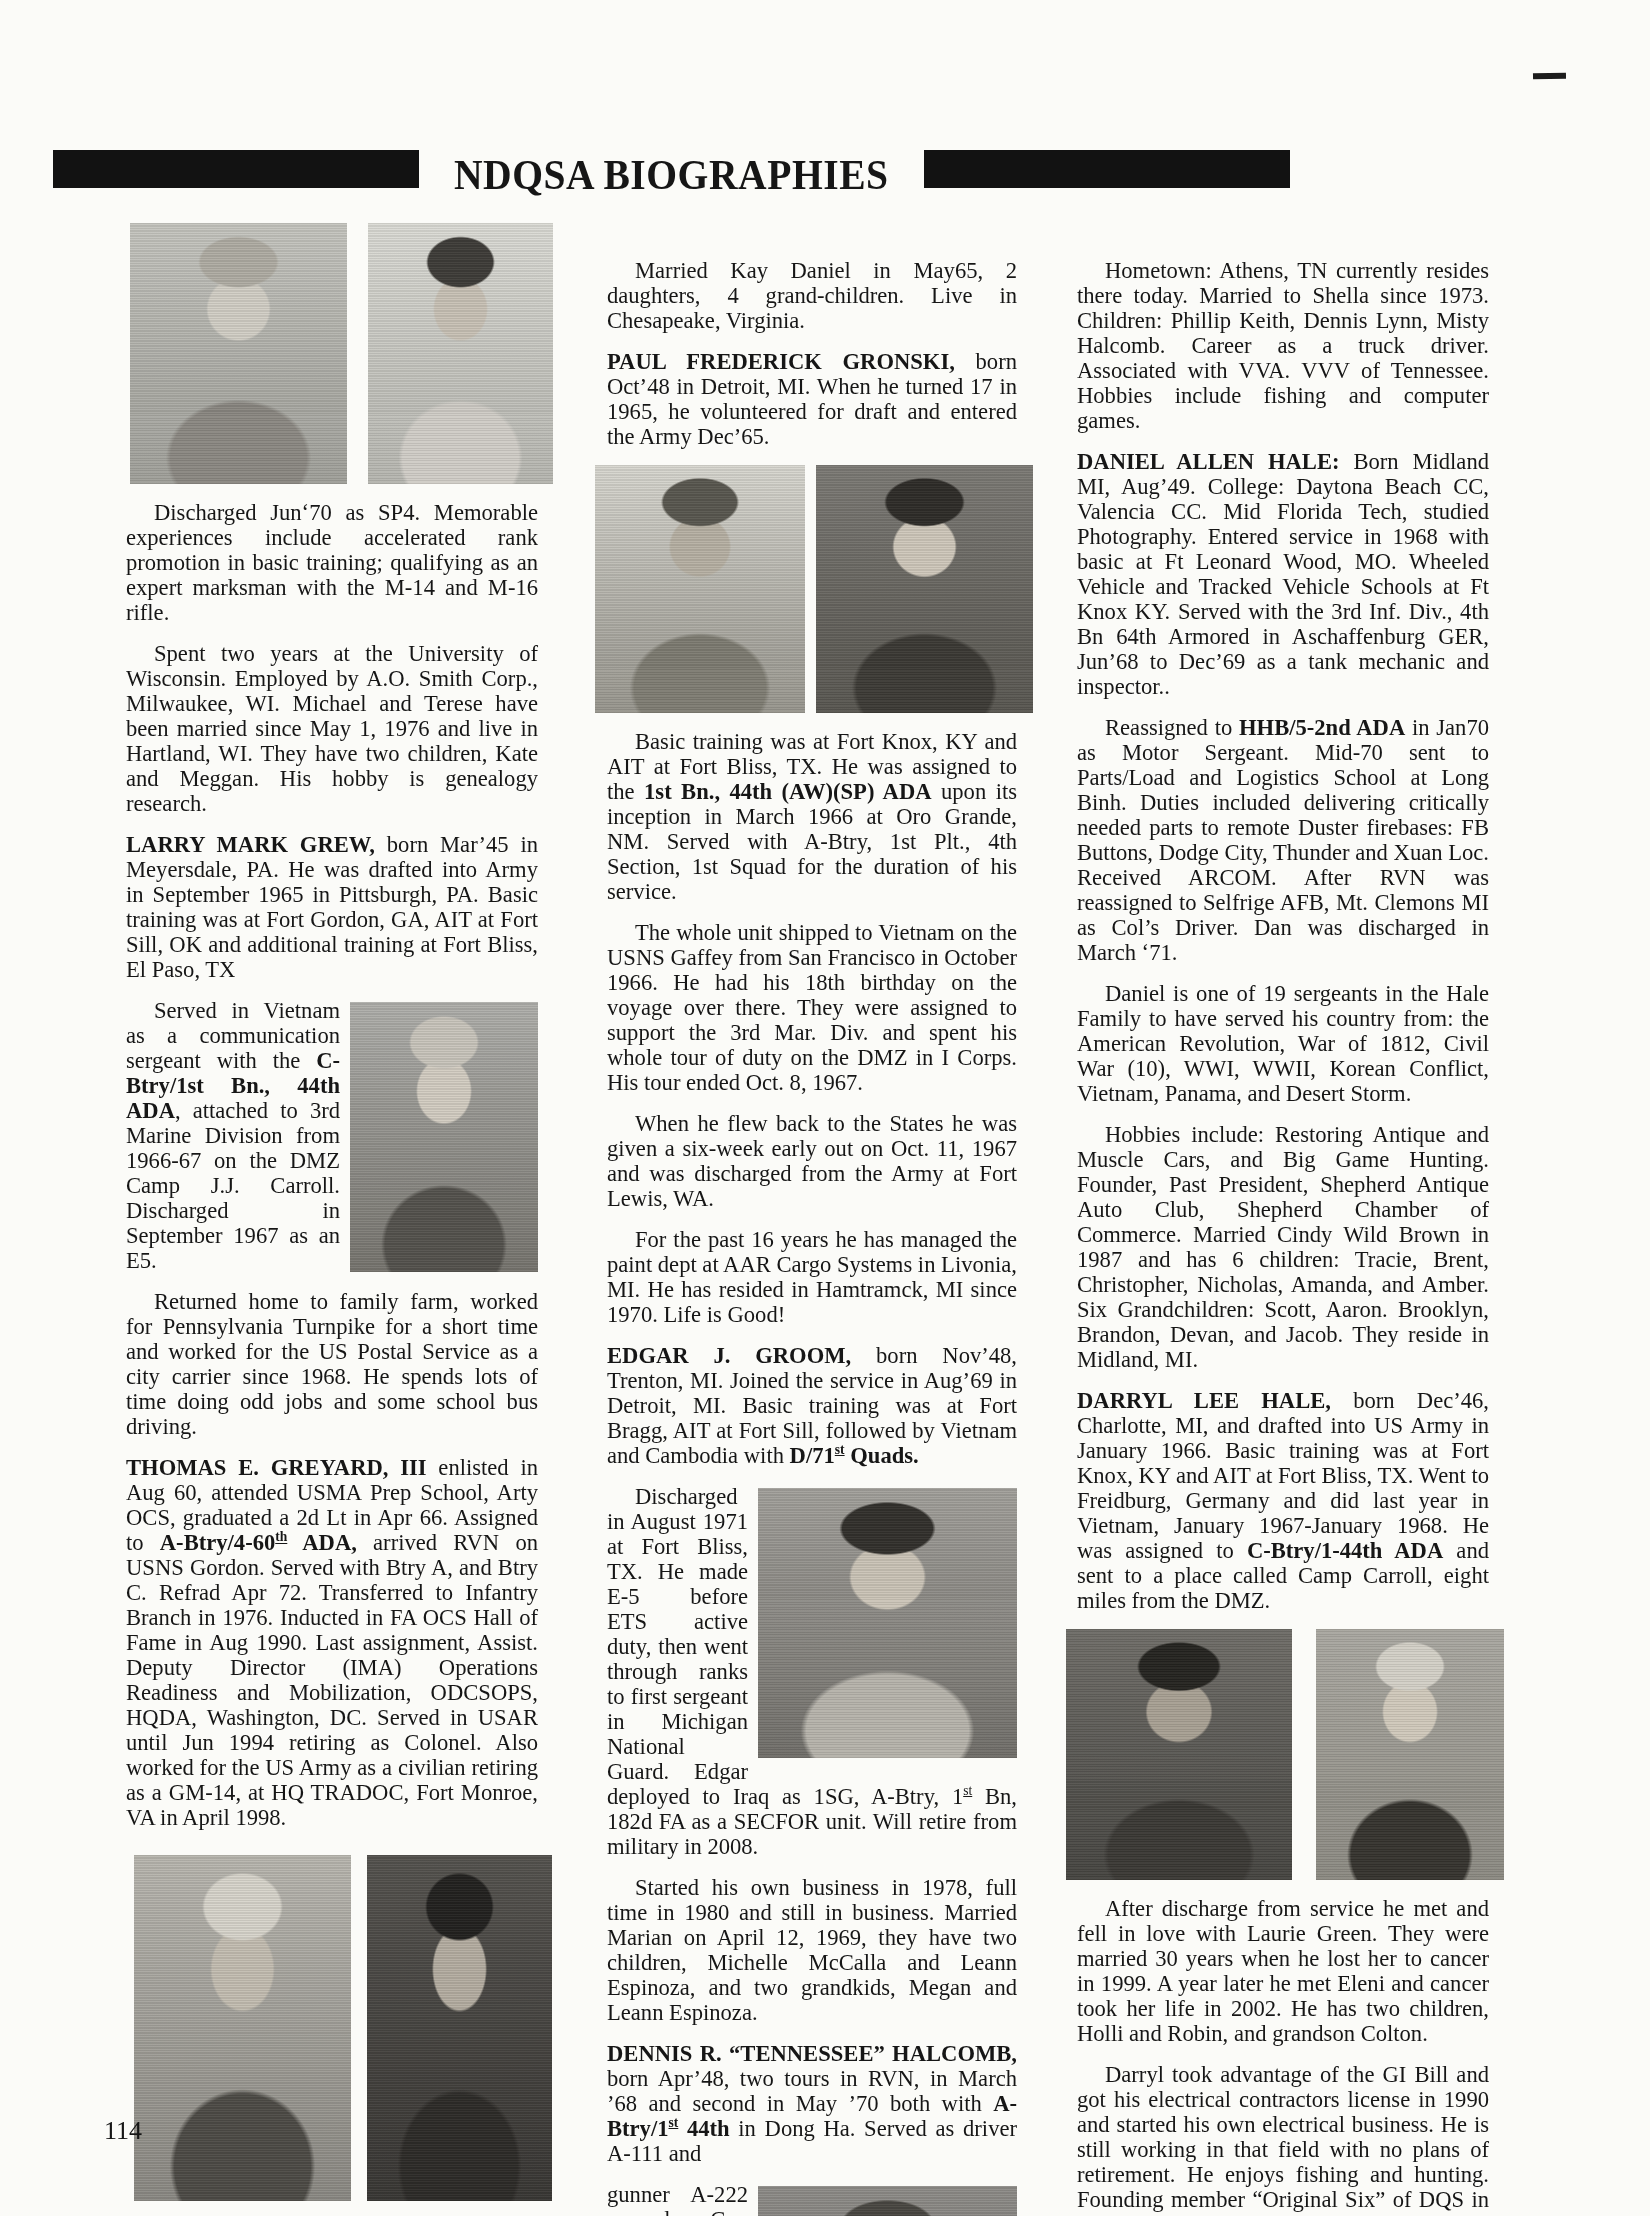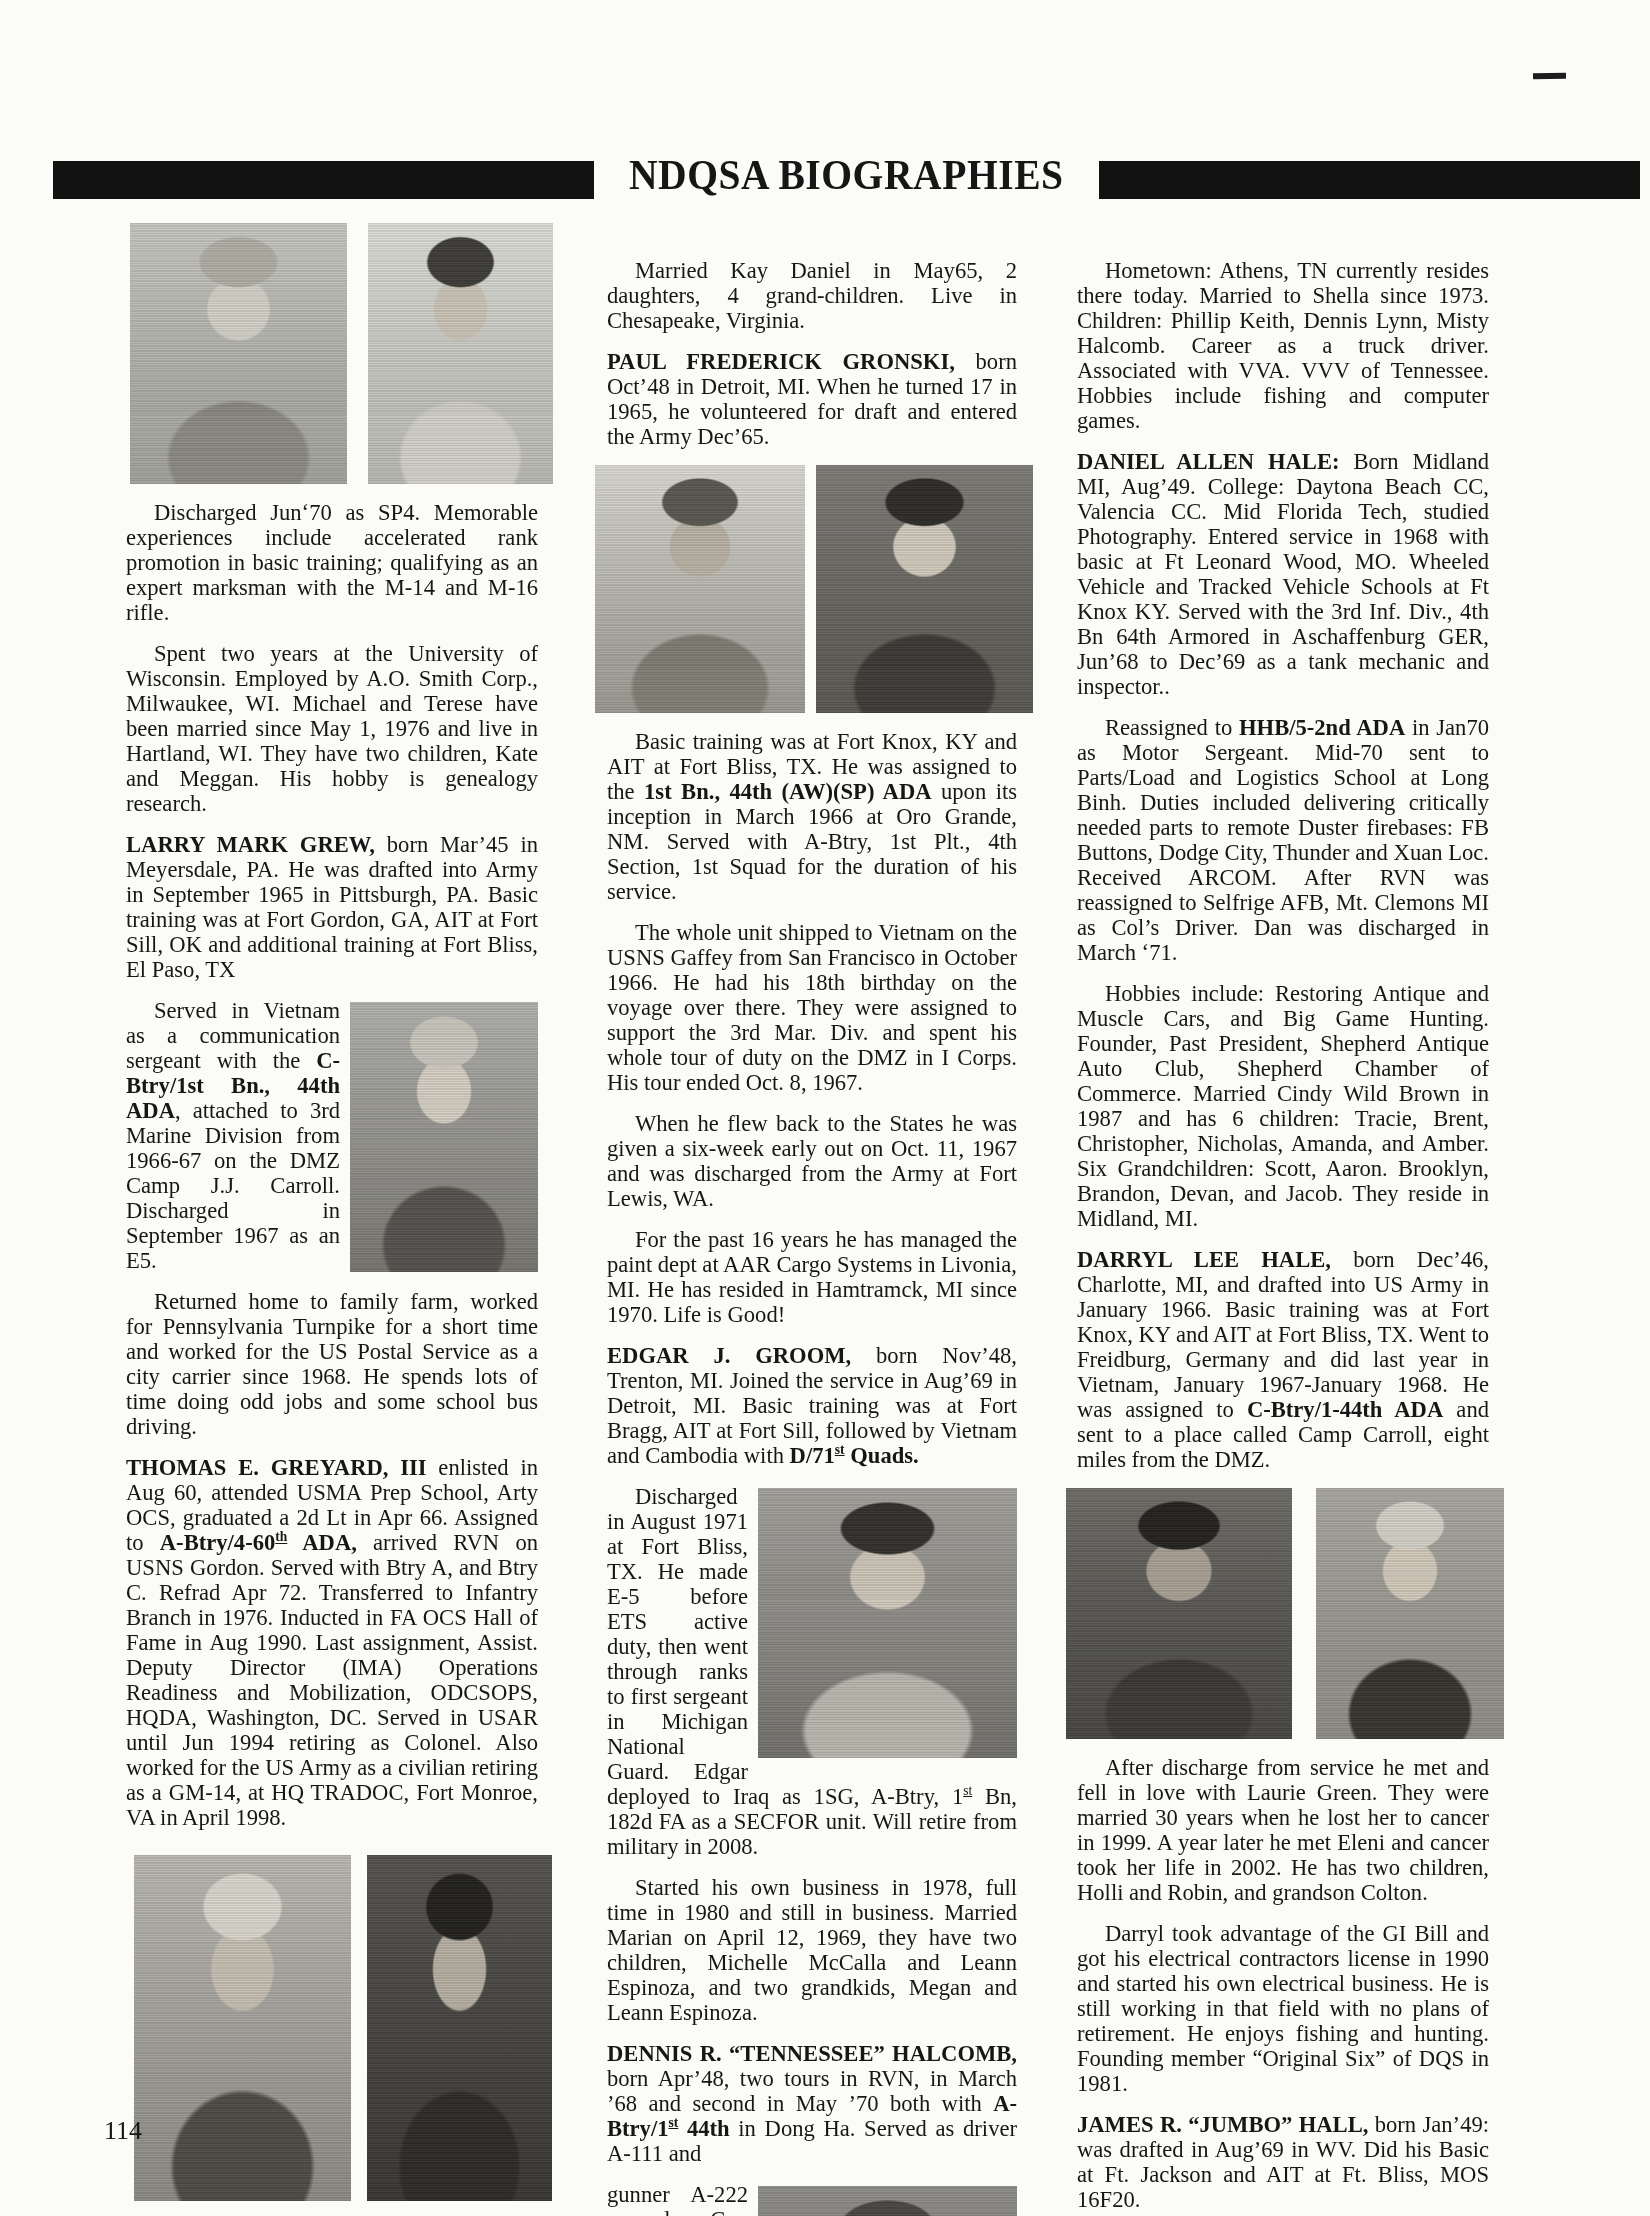--- a/index.html
+++ b/index.html
@@ -1,19 +1,19 @@
 <!DOCTYPE html>
 <html style="font-size:10px"><head>
 <meta charset="utf-8">
 <style>
   html,body{margin:0;padding:0;background:#e8e8e6;}
   .page{position:relative;width:1651px;height:2216px;background:#fbfbf8;overflow:hidden;
         font-family:"Liberation Serif","DejaVu Serif",serif;color:#161616;}
   
-  .hdr{position:absolute;top:150px;left:53px;width:1587px;display:flex;align-items:flex-end;}
+  .hdr{position:absolute;top:150px;left:53px;width:1237px;display:flex;align-items:flex-start;}
   .bar{height:38px;background:#121212;flex:1;}
   .bar.left{max-width:552px;}
   .hdr h1{margin:0 16.3px;font-size:43px;font-weight:700;letter-spacing:0.6px;white-space:nowrap;
           transform:scaleX(.92);transform-origin:center;}
   .dash{position:absolute;left:1533px;top:73px;width:33px;height:5.7px;background:#1c1c1c;transform:rotate(-1deg);}
   
   .col{position:absolute;top:219px;font-size:22.6px;line-height:25px;text-align:justify;}
   .c1{left:110px;width:444px;}
   .c2{left:591px;width:442px;padding-top:22.6px;}
   .c3{left:1061px;width:444px;padding-top:22.6px;}
@@ -95,20 +95,21 @@
     <p class="p ind"><span class="media-right ph ph-groom" title="Edgar Groom wearing black beret, uniform portrait"></span><span>Discharged in August 1971 at Fort Bliss, TX. He made E-5 before ETS active duty, then went through ranks to first sergeant in Michigan National Guard. Edgar deployed to Iraq as 1SG, A-Btry, 1</span><span class="sup">st</span><span> Bn, 182d FA as a SECFOR unit. Will retire from military in 2008.</span></p>
     <p class="p ind clr"><span>Started his own business in 1978, full time in 1980 and still in business. Married Marian on April 12, 1969, they have two children, Michelle McCalla and Leann Espinoza, and two grandkids, Megan and Leann Espinoza.</span></p>
     <p class="p entry"><span class="b">DENNIS R. “TENNESSEE” HALCOMB,</span><span> born Apr’48, two tours in RVN, in March ’68 and second in May ’70 both with </span><span class="b">A-Btry/1</span><span class="b sup">st</span><span class="b"> 44th</span><span> in Dong Ha. Served as driver A-111 and</span></p>
     <p class="p"><span class="media-right ph ph-hal" title="Dennis Halcomb, man with mustache, gray portrait"></span><span>gunner A-222 around Con Thien, Gio Linh, A-1, A-4, Charlie 2, Phu Bai and Khe Sanh under Operation Lam Son 719. Awarded: Bronze Star “V”, ACM. Looking for crewmen: Bobby McCoy (OH), Harper, “Tweety” Collins and</span></p>
   </section>
 
   <section class="col c3">
     <p class="p ind"><span>Hometown: Athens, TN currently resides there today. Married to Shella since 1973. Children: Phillip Keith, Dennis Lynn, Misty Halcomb. Career as a truck driver. Associated with VVA. VVV of Tennessee. Hobbies include fishing and computer games.</span></p>
     <p class="p entry"><span class="b">DANIEL ALLEN HALE:</span><span> Born Midland MI, Aug’49. College: Daytona Beach CC, Valencia CC. Mid Florida Tech, studied Photography. Entered service in 1968 with basic at Ft Leonard Wood, MO. Wheeled Vehicle and Tracked Vehicle Schools at Ft Knox KY. Served with the 3rd Inf. Div., 4th Bn 64th Armored in Aschaffenburg GER, Jun’68 to Dec’69 as a tank mechanic and inspector..</span></p>
     <p class="p ind"><span>Reassigned to </span><span class="b">HHB/5-2nd ADA</span><span> in Jan70 as Motor Sergeant. Mid-70 sent to Parts/Load and Logistics School at Long Binh. Duties included delivering critically needed parts to remote Duster firebases: FB Buttons, Dodge City, Thunder and Xuan Loc. Received ARCOM. After RVN was reassigned to Selfrige AFB, Mt. Clemons MI as Col’s Driver. Dan was discharged in March ‘71.</span></p>
+    <p class="p ind"><span>Daniel is one of 19 sergeants in the Hale Family to have served his country from: the American Revolution, War of 1812, Civil War (10), WWI, WWII, Korean Conflict, Vietnam, Panama, and Desert Storm.</span></p>
     <p class="p ind"><span>Hobbies include: Restoring Antique and Muscle Cars, and Big Game Hunting. Founder, Past President, Shepherd Antique Auto Club, Shepherd Chamber of Commerce. Married Cindy Wild Brown in 1987 and has 6 children: Tracie, Brent, Christopher, Nicholas, Amanda, and Amber. Six Grandchildren: Scott, Aaron. Brooklyn, Brandon, Devan, and Jacob. They reside in Midland, MI.</span></p>
     <p class="p entry"><span class="b">DARRYL LEE HALE,</span><span> born Dec’46, Charlotte, MI, and drafted into US Army in January 1966. Basic training was at Fort Knox, KY and AIT at Fort Bliss, TX. Went to Freidburg, Germany and did last year in Vietnam, January 1967-January 1968. He was assigned to </span><span class="b">C-Btry/1-44th ADA</span><span> and sent to a place called Camp Carroll, eight miles from the DMZ.</span></p>
     <div class="prow row-c3">
       <div class="ph ph-c3a" title="young soldier beside vehicle with crossed-pattern crate"></div>
       <div class="ph ph-c3b" title="man in light cap and dark jacket kneeling outdoors"></div>
     </div>
     <p class="p ind"><span>After discharge from service he met and fell in love with Laurie Green. They were married 30 years when he lost her to cancer in 1999. A year later he met Eleni and cancer took her life in 2002. He has two children, Holli and Robin, and grandson Colton.</span></p>
     <p class="p ind"><span>Darryl took advantage of the GI Bill and got his electrical contractors license in 1990 and started his own electrical business. He is still working in that field with no plans of retirement. He enjoys fishing and hunting. Founding member “Original Six” of DQS in 1981.</span></p>
     <p class="p entry"><span class="b">JAMES R. “JUMBO” HALL,</span><span> born Jan’49: was drafted in Aug’69 in WV. Did his Basic at Ft. Jackson and AIT at Ft. Bliss, MOS 16F20.</span></p>
   </section>

